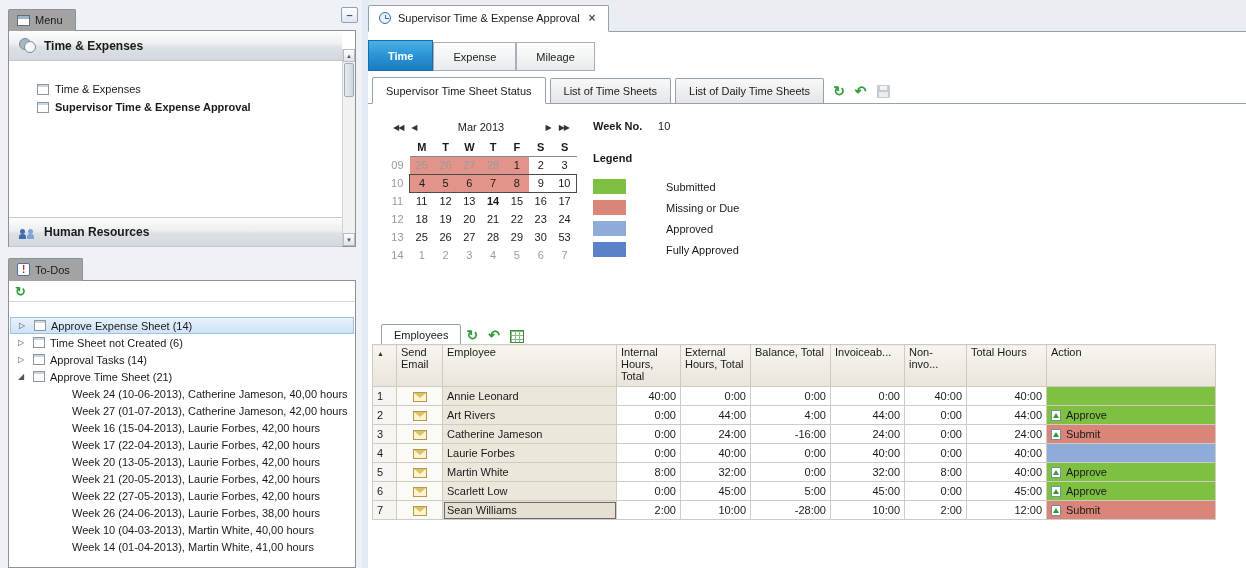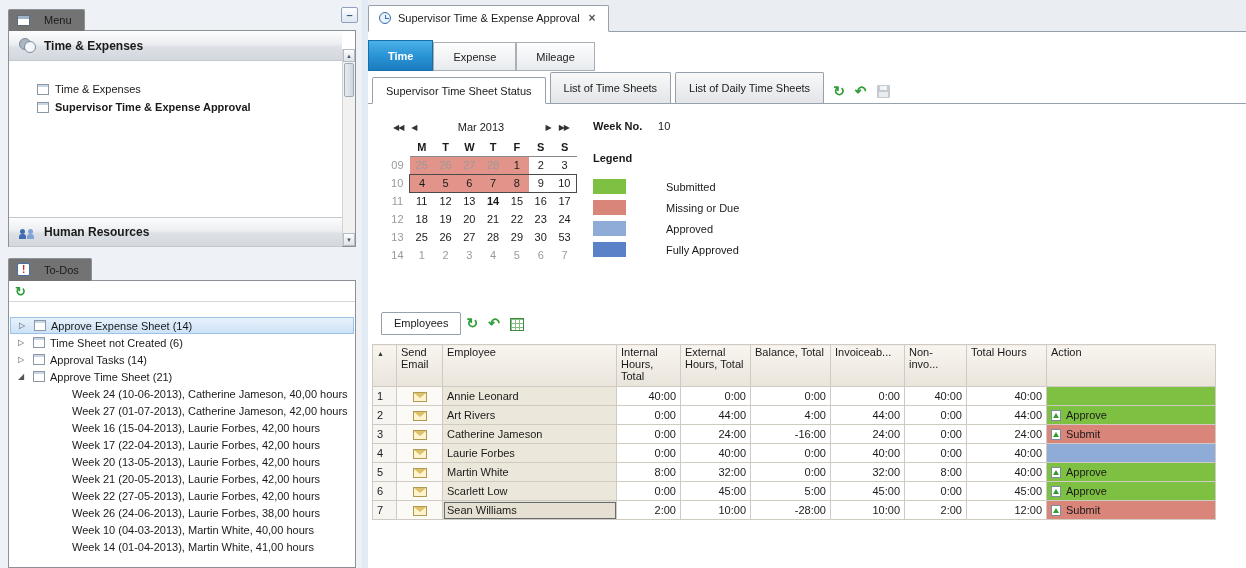--- a/index.html
+++ b/index.html
@@ -9,21 +9,21 @@
     font-family: "Liberation Sans", sans-serif; font-size: 11px; color: #1a1a1a;
     background: #fff;
   }
 
   
   .left { position:absolute; left:0; top:0; width:362px; height:568px; background:#eef1f5; }
   .tabstrip { position:absolute; left:0; width:362px; display:flex; align-items:flex-end; padding-left:8px; }
   .strip-menu { top:0; height:30px; }
   .strip-todos { top:252px; height:28px; }
   .ltab {
-    display:inline-flex; align-items:center; gap:14px; background:#737373;
+    display:inline-flex; align-items:center; gap:5px; background:#a3a3a3;
     border:1px solid #8c9097; border-bottom:none; border-radius:2px 2px 0 0;
     padding:4px 12px 5px 8px; position:relative; z-index:3; margin-bottom:-1px;
   }
   .min-btn {
     position:absolute; right:4px; top:7px; width:17px; height:16px;
     border:1px solid #8ea0be; border-radius:2px; background:linear-gradient(#fdfdfd,#dfe7f2);
     display:flex; align-items:center; justify-content:center; font-weight:bold; color:#33557d; cursor:pointer;
   }
   .win-ic { width:13px; height:11px; border:1px solid #5f6d7d; background:#fff; box-shadow: inset 0 3px 0 #9fb3c8; display:inline-block; }
   .menu-box {
@@ -90,21 +90,21 @@
   .main-tabs { position:absolute; top:40px; left:0; height:31px; display:flex; }
   .mtab {
     display:flex; align-items:center; padding:0 19px; border:1px solid #a8afb6; margin-right:0px;
     background:linear-gradient(#fdfdfd,#e8ebee); color:#222; cursor:pointer; height:29px; margin-top:2px;
   }
   .mtab.active { background:linear-gradient(#4cb0e8 0%, #2a94d4 50%, #1a7cc0 100%); color:#fff; border-color:#156fa8; height:31px; margin-top:0; font-weight:bold; }
 
   .sub-tabs { position:absolute; top:77px; left:0; right:0; height:27px; border-bottom:1px solid #97a1ab; display:flex; align-items:flex-end; padding-left:4px; }
   .stab {
     display:inline-flex; align-items:center; border:1px solid #97a1ab; border-bottom:none;
-    background:linear-gradient(#f8f8f8,#e3e5e8); padding:0 13px; margin-right:4px; height:31px; cursor:pointer; border-radius:2px 2px 0 0;
+    background:linear-gradient(#f8f8f8,#e3e5e8); padding:0 13px; margin-right:4px; height:25px; cursor:pointer; border-radius:2px 2px 0 0;
   }
   .stab.active { background:#fff; height:27px; margin-bottom:-1px; border-bottom:1px solid #fff; font-weight:normal; }
   .tbi { margin:0 5px 5px 5px; font-size:14px; line-height:1; cursor:pointer; }
   .undo-g { color:#2f9e38; font-weight:bold; }
   .flop { position:relative; width:13px; height:13px; background:#98a2ac; border-radius:1px; display:inline-block; opacity:.55; margin:0 5px 5px 5px; }
   .flop::before { content:""; position:absolute; top:1px; left:3px; width:7px; height:4px; background:#e9edf0; }
   .flop::after { content:""; position:absolute; bottom:1px; left:2px; width:9px; height:5px; background:#d9dde1; }
 
   .content { position:absolute; top:104px; left:0; right:0; bottom:0; background:#fff; }
 
@@ -126,21 +126,21 @@
 
   .weekno { position:absolute; left:225px; top:16px; }
   .weekno .lbl { font-weight:bold; display:inline-block; width:62px; }
   .legend { position:absolute; left:225px; top:48px; }
   .legend-title { font-weight:bold; margin-bottom:12px; }
   .leg-row { display:flex; align-items:center; height:21px; }
   .leg-swatch { width:33px; height:15px; flex:none; }
   .leg-lbl { margin-left:40px; }
 
   
-  .emp-tabrow { position:absolute; left:13px; top:208px; display:flex; align-items:flex-end; }
+  .emp-tabrow { position:absolute; left:13px; top:220px; display:flex; align-items:flex-end; }
   .etab { border:1px solid #97a1ab; background:#fff; border-radius:2px 2px 0 0; padding:4px 12px 5px 12px; cursor:pointer; }
   .grid-ic { width:14px; height:13px; border:1px solid #3f8a3f; background-color:#fff;
     background-image: linear-gradient(#86bd86 1px, transparent 1px), linear-gradient(90deg, #86bd86 1px, transparent 1px);
     background-size:4px 4px; display:inline-block; margin:0 5px 4px 5px; cursor:pointer; }
 
   table.emp { position:absolute; left:4px; top:240px; border-collapse:collapse; table-layout:fixed; }
   .emp th, .emp td { border:1px solid #cfcac2; padding:1px 4px; overflow:hidden; }
   .emp th {
     height:42px; vertical-align:top; text-align:left; font-weight:normal;
     background:linear-gradient(#f8f5f0,#eae5db); white-space:normal; cursor:pointer;

